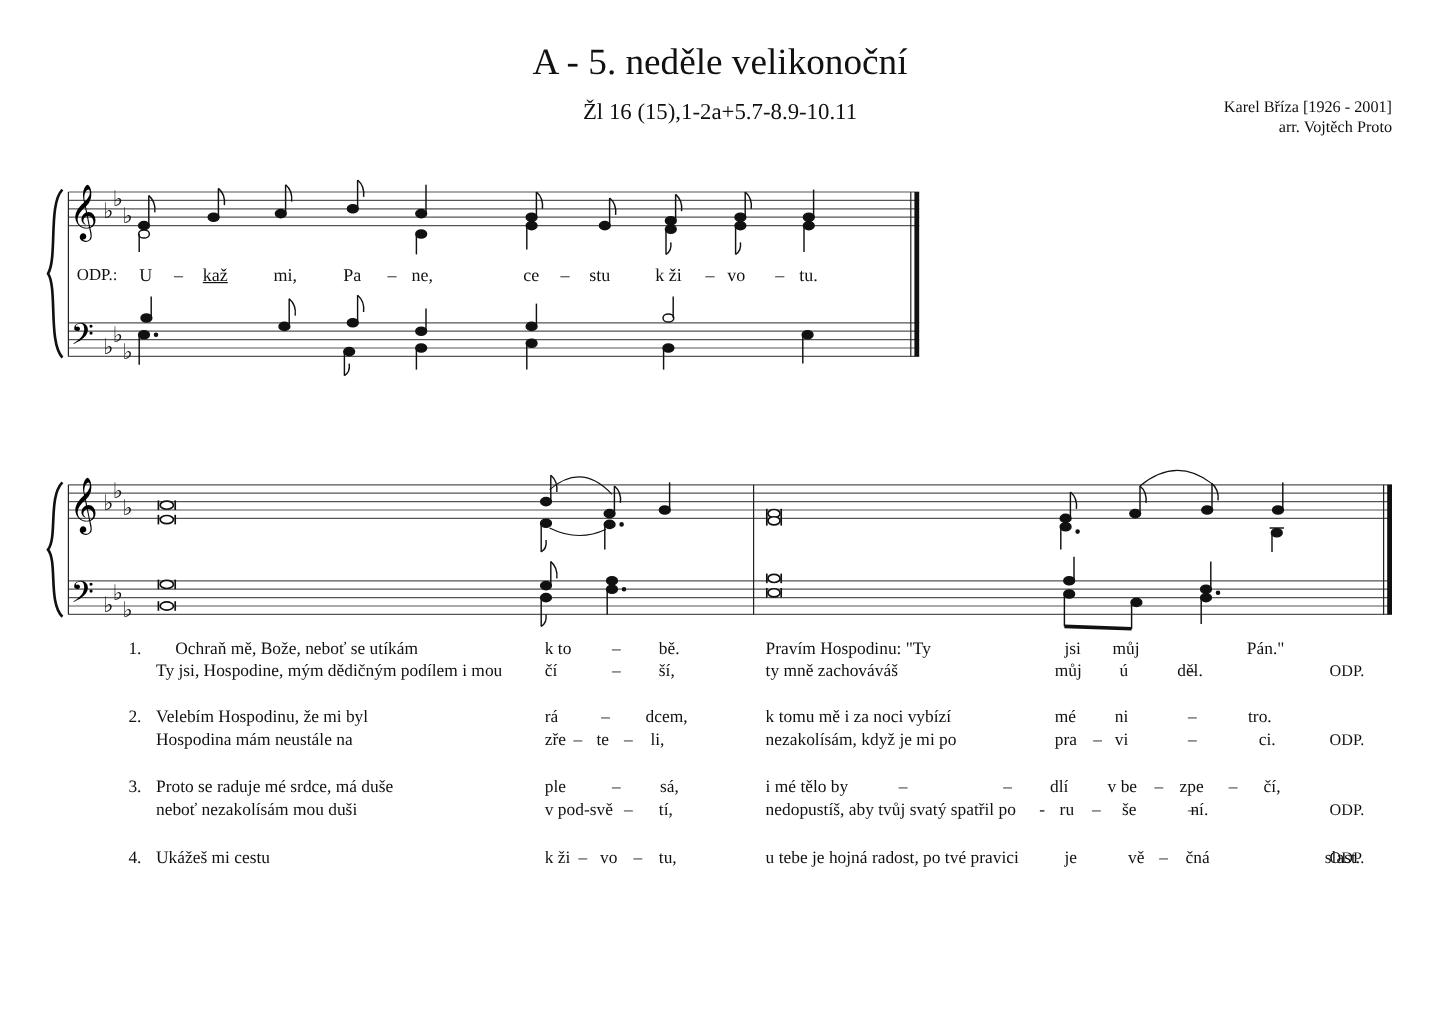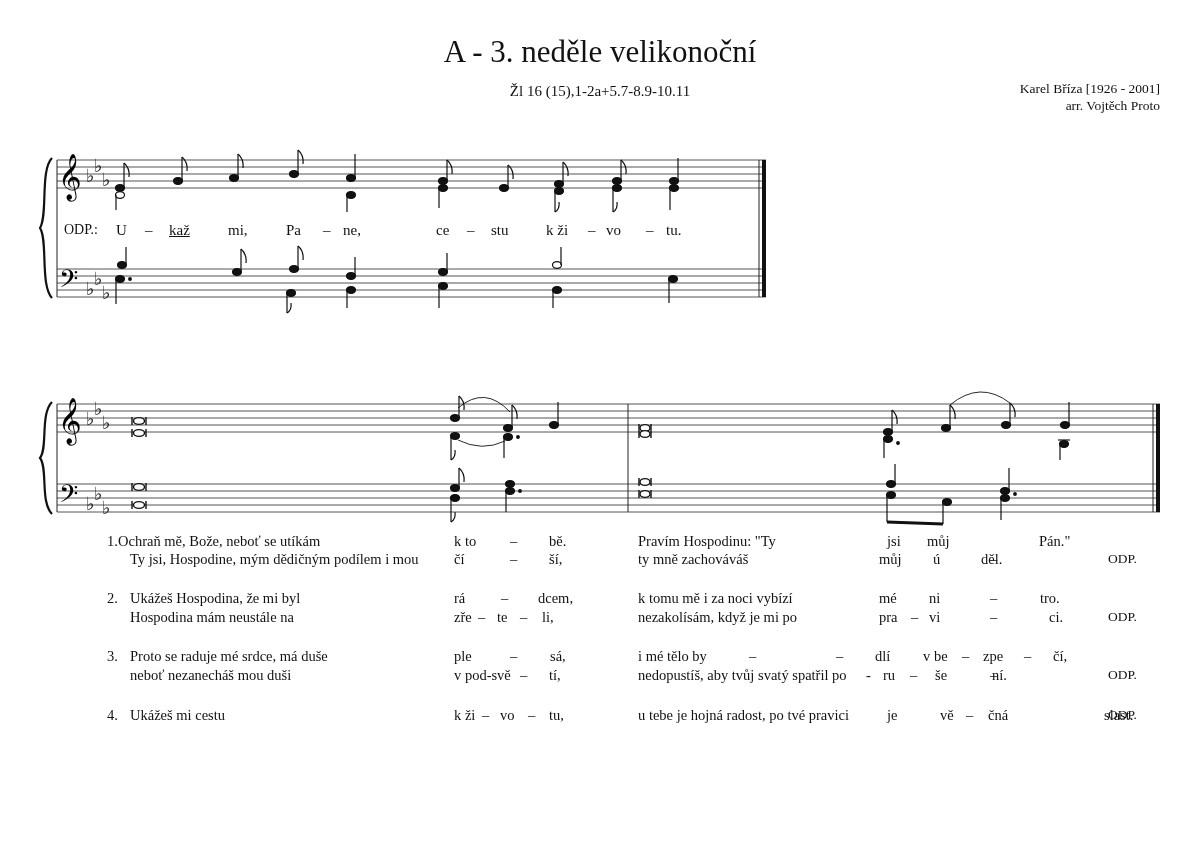--- a/index.html
+++ b/index.html
@@ -1,30 +1,30 @@
 <!DOCTYPE html>
 <html><head>
 <meta charset="utf-8">
 <style>
   html, body { margin: 0; padding: 0; background: #ffffff; }
   body { width: 1200px; height: 848px; position: relative; overflow: hidden;
          font-family: "Liberation Serif", "DejaVu Serif", serif; color: #111; }
   .abs { position: absolute; }
   .title { left: 0; width: 1200px; top: 34px; text-align: center; font-size: 31px; }
-  .subtitle { left: 0; width: 1200px; top: 83px; text-align: center; font-size: 15px; }
+  .subtitle { left: 0; width: 1200px; top: 83px; text-align: center; font-size: 19px; }
   .composer { right: 40px; top: 80px; text-align: right; font-size: 13.5px; line-height: 17px; }
   svg.score { position: absolute; left: 0; top: 0; }
   .lyric { position: absolute; font-size: 15px; white-space: nowrap; }
   .verse-row { position: absolute; font-size: 14.5px; white-space: nowrap; }
   .verse-row span { position: absolute; top: 0; white-space: nowrap; }
 </style>
 </head>
 <body>
 
-<div class="abs title">A - 3. neděle velikonoční</div>
+<div class="abs title">A - 5. neděle velikonoční</div>
 <div class="abs subtitle">Žl 16 (15),1-2a+5.7-8.9-10.11</div>
 <div class="abs composer">
   <div>Karel Bříza [1926 - 2001]</div>
   <div>arr. Vojtěch Proto</div>
 </div>
 
 <svg class="score" width="1200" height="848">
   <defs>
     <g id="flats3">
 
@@ -285,21 +285,21 @@
   <span class="lyric" style="left:588px;top:222px;">–</span>
   <span class="lyric" style="left:606px;top:222px;">vo</span>
   <span class="lyric" style="left:646px;top:222px;">–</span>
   <span class="lyric" style="left:666px;top:222px;">tu.</span>
 </div>
 
 <div>
 
   <div class="verse-row" style="left:0;top:533px;width:1200px;height:18px;">
     <span style="left:107px">1.</span>
-    <span style="left:118px">Ochraň mě, Bože, neboť se utíkám</span>
+    <span style="left:146px">Ochraň mě, Bože, neboť se utíkám</span>
     <span style="left:454px">k to</span>
     <span style="left:510px">–</span>
     <span style="left:549px">bě.</span>
     <span style="left:638px">Pravím Hospodinu: "Ty</span>
     <span style="left:887px">jsi</span>
     <span style="left:927px">můj</span>
     <span style="left:1039px">Pán."</span>
   </div>
   <div class="verse-row" style="left:0;top:551px;width:951px;height:18px;">
     <span style="left:130px">Ty jsi, Hospodine, mým dědičným podílem i mou</span>
@@ -309,21 +309,21 @@
     <span style="left:638px">ty mně zachováváš</span>
     <span style="left:879px">můj</span>
     <span style="left:933px">ú</span>
     <span style="left:990px">–</span>
     <span style="left:981px">děl.</span>
     <span style="left:1108px;font-size:13.5px">ODP.</span>
   </div>
 
   <div class="verse-row" style="left:0;top:590px;width:1200px;height:18px;">
     <span style="left:107px">2.</span>
-    <span style="left:130px">Ukážeš Hospodina, že mi byl</span>
+    <span style="left:130px">Velebím Hospodinu, že mi byl</span>
     <span style="left:454px">rá</span>
     <span style="left:501px">–</span>
     <span style="left:538px">dcem,</span>
     <span style="left:638px">k tomu mě i za noci vybízí</span>
     <span style="left:879px">mé</span>
     <span style="left:929px">ni</span>
     <span style="left:990px">–</span>
     <span style="left:1040px">tro.</span>
   </div>
   <div class="verse-row" style="left:0;top:609px;width:1200px;height:18px;">
@@ -352,21 +352,21 @@
     <span style="left:749px">–</span>
     <span style="left:836px">–</span>
     <span style="left:875px">dlí</span>
     <span style="left:923px">v be</span>
     <span style="left:962px">–</span>
     <span style="left:983px">zpe</span>
     <span style="left:1024px">–</span>
     <span style="left:1053px">čí,</span>
   </div>
   <div class="verse-row" style="left:0;top:667px;width:1200px;height:18px;">
-    <span style="left:130px">neboť nezanecháš mou duši</span>
+    <span style="left:130px">neboť nezakolísám mou duši</span>
     <span style="left:454px">v pod-svě</span>
     <span style="left:520px">–</span>
     <span style="left:549px">tí,</span>
     <span style="left:638px">nedopustíš, aby tvůj svatý spatřil po</span>
     <span style="left:866px">-</span>
     <span style="left:883px">ru</span>
     <span style="left:910px">–</span>
     <span style="left:935px">še</span>
     <span style="left:990px">–</span>
     <span style="left:992px">ní.</span>

